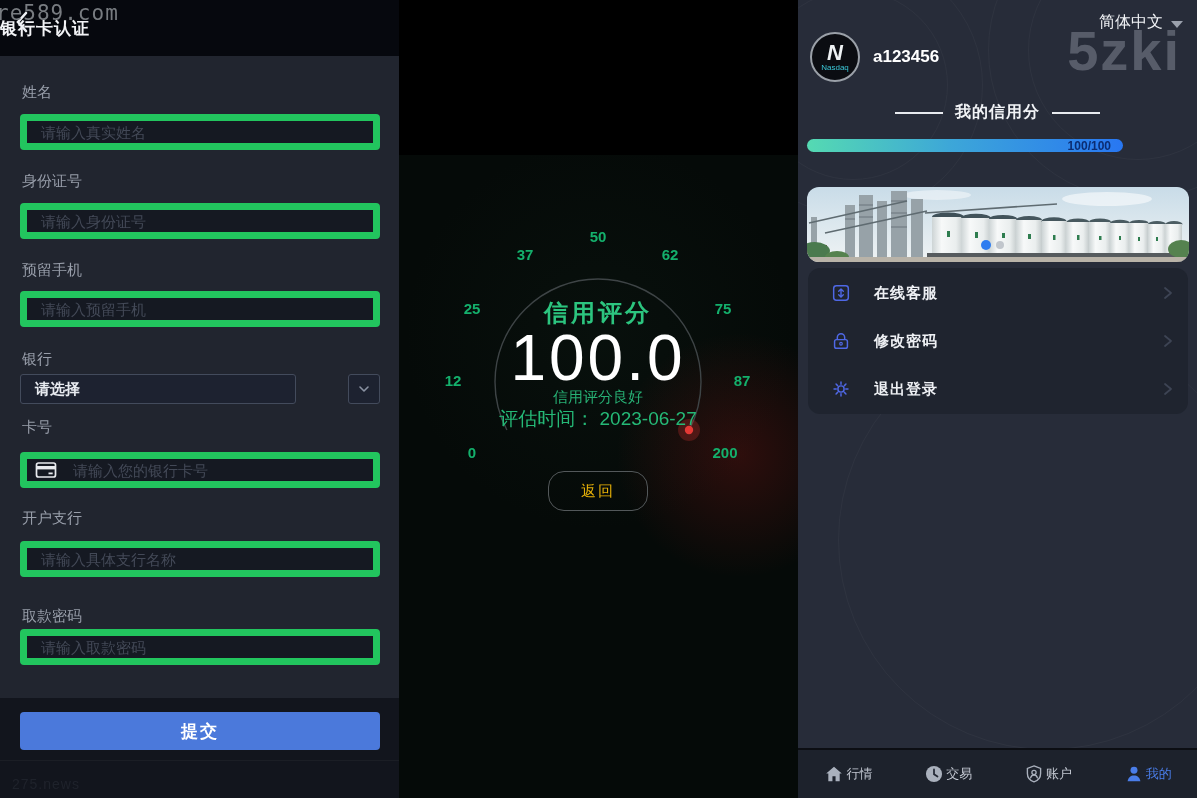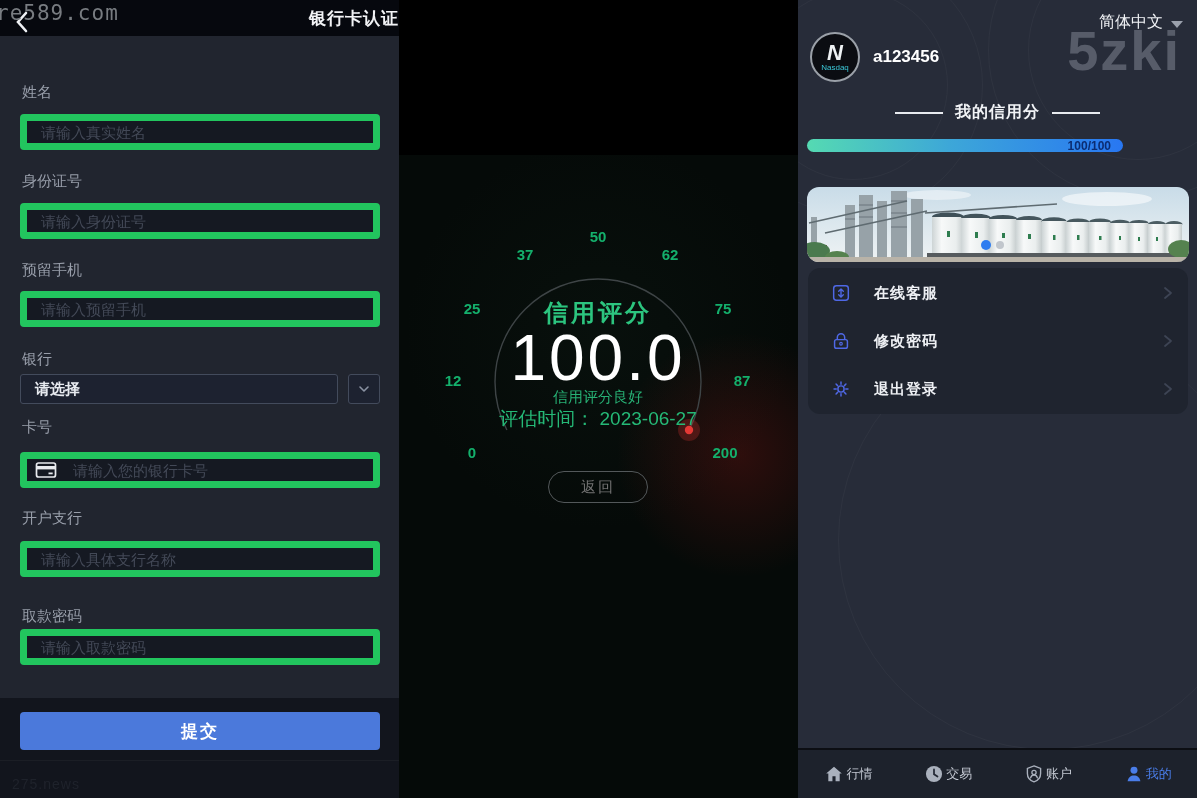--- a/index.html
+++ b/index.html
@@ -2,35 +2,35 @@
 <html><head>
 <meta charset="utf-8">
 <style>
   * { margin:0; padding:0; box-sizing:border-box; }
   html,body { width:1197px; height:798px; }
   body { position:relative; background:#000; overflow:hidden;
          font-family:"Liberation Sans","DejaVu Sans",sans-serif; }
 
   
   .panel-left { position:absolute; left:0; top:0; width:399px; height:798px; background:#21252f; }
-  .pl-header { position:absolute; top:0; left:0; width:399px; height:36px; background:#06080e;
-               display:flex; align-items:center; justify-content:flex-end; }
+  .pl-header { position:absolute; top:0; left:0; width:399px; height:56px; background:#06080e;
+               display:flex; align-items:center; justify-content:flex-start; }
   .back-btn { position:absolute; left:8px; top:7px; width:30px; height:30px; cursor:pointer;
               display:flex; align-items:center; justify-content:center; }
   .pl-title { color:#f2f3f6; font-size:17px; font-weight:bold; letter-spacing:1px; }
   .wm-top { position:absolute; left:-4px; top:1px; z-index:6; font-family:"DejaVu Sans Mono",monospace;
             font-size:21px; letter-spacing:1px; color:#787c81; }
   .fg-label { position:absolute; left:22px; color:#989eaa; font-size:15px; }
   .fg-input { position:absolute; left:20px; width:360px; height:36px; background:#151922;
               border:7px solid #22c55e; border-radius:4px; color:#cfd4dd; font-size:15px;
               padding:0 14px; outline:none; font-family:inherit; }
   .fg-input::placeholder { color:#434957; }
   .fg-input.with-icon { padding-left:46px; }
   .card-icon { position:absolute; left:34px; width:24px; height:24px; }
-  .select-box { position:absolute; left:20px; top:374px; width:318px; height:30px; background:#1d2230;
+  .select-box { position:absolute; left:20px; top:374px; width:276px; height:30px; background:#1d2230;
                 border:1px solid #434b5c; border-radius:3px; display:flex; align-items:center;
                 padding:0 14px; color:#e8ebf0; font-size:15px; font-weight:bold; cursor:pointer; }
   .select-btn { position:absolute; left:348px; top:374px; width:32px; height:30px; background:#1d2230;
                 border:1px solid #434b5c; border-radius:3px; display:flex; align-items:center;
                 justify-content:center; cursor:pointer; }
   .pl-bottom { position:absolute; left:0; top:698px; width:399px; height:100px; background:#12151d; }
   .submit-btn { position:absolute; left:20px; top:14px; width:360px; height:38px; background:#4b79db;
                 border:none; border-radius:4px; color:#fff; font-size:17px; font-weight:bold;
                 letter-spacing:2px; cursor:pointer; font-family:inherit; }
   .pl-divider { position:absolute; left:0; top:62px; width:399px; height:1px; background:rgba(255,255,255,.04); }
@@ -44,22 +44,22 @@
   .gauge-arc { position:absolute; left:0; top:155px; }
   .g-num { position:absolute; transform:translate(-50%,-50%); color:#14b06c; font-size:15px; font-weight:bold; }
   .g-title { position:absolute; left:199px; top:313px; transform:translate(-50%,-50%); color:#2cc57f;
              font-size:24px; font-weight:bold; letter-spacing:3px; white-space:nowrap; }
   .g-score { position:absolute; left:199px; top:358px; transform:translate(-50%,-50%); color:#fff;
              font-size:64px; letter-spacing:3px; white-space:nowrap; }
   .g-status { position:absolute; left:199px; top:397px; transform:translate(-50%,-50%); color:#27b074;
               font-size:15px; white-space:nowrap; }
   .g-eval { position:absolute; left:199px; top:419px; transform:translate(-50%,-50%); color:#25b977;
             font-size:19px; white-space:nowrap; }
-  .g-back { position:absolute; left:149px; top:471px; width:100px; height:32px; background:transparent;
-            border:1px solid #53585a; border-radius:16px; color:#737373; font-size:15px;
+  .g-back { position:absolute; left:149px; top:471px; width:100px; height:40px; background:transparent;
+            border:1px solid #53585a; border-radius:16px; color:#eab308; font-size:15px;
             letter-spacing:2px; cursor:pointer; font-family:Liberation Serif, serif; }
 
   
   .panel-right { position:absolute; left:798px; top:0; width:399px; height:798px; background:#272c39; overflow:hidden; }
   .ring { position:absolute; border:1px solid rgba(255,255,255,.035); border-radius:50%; }
   .wm-5zki { position:absolute; right:16px; top:18px; font-size:56px; font-weight:bold;
              color:rgba(190,196,208,.32); letter-spacing:2px; }
   .lang { position:absolute; right:34px; top:12px; color:#f0f2f5; font-size:16px; cursor:pointer; }
   .lang-caret { position:absolute; right:14px; top:21px; width:0; height:0; border-left:6px solid transparent;
                 border-right:6px solid transparent; border-top:7px solid #9aa0ac; cursor:pointer; }

